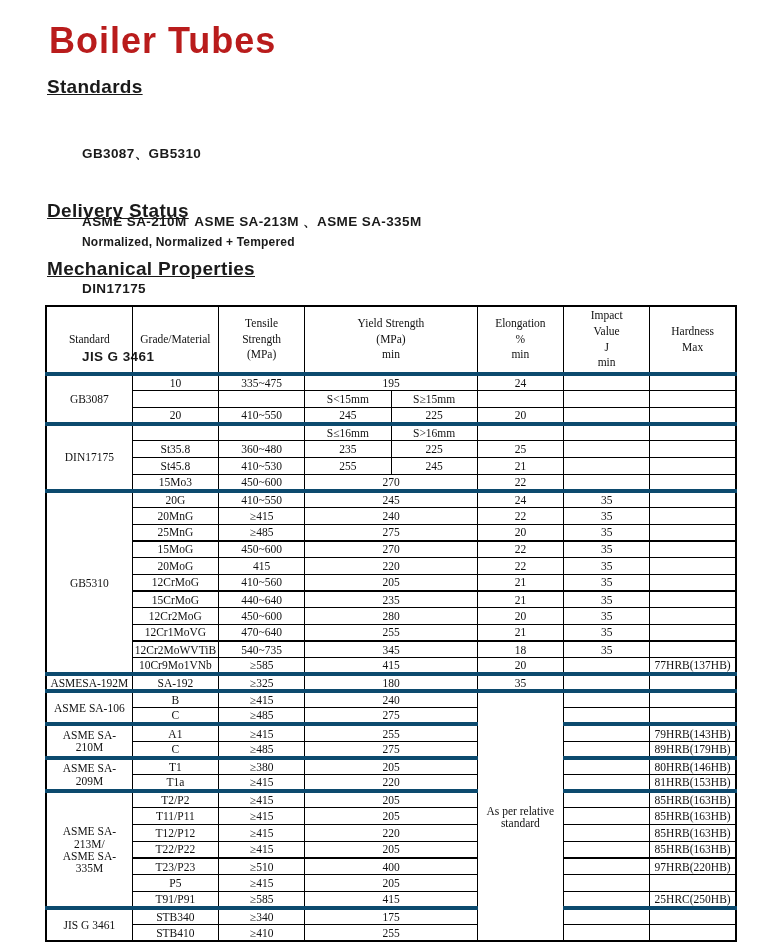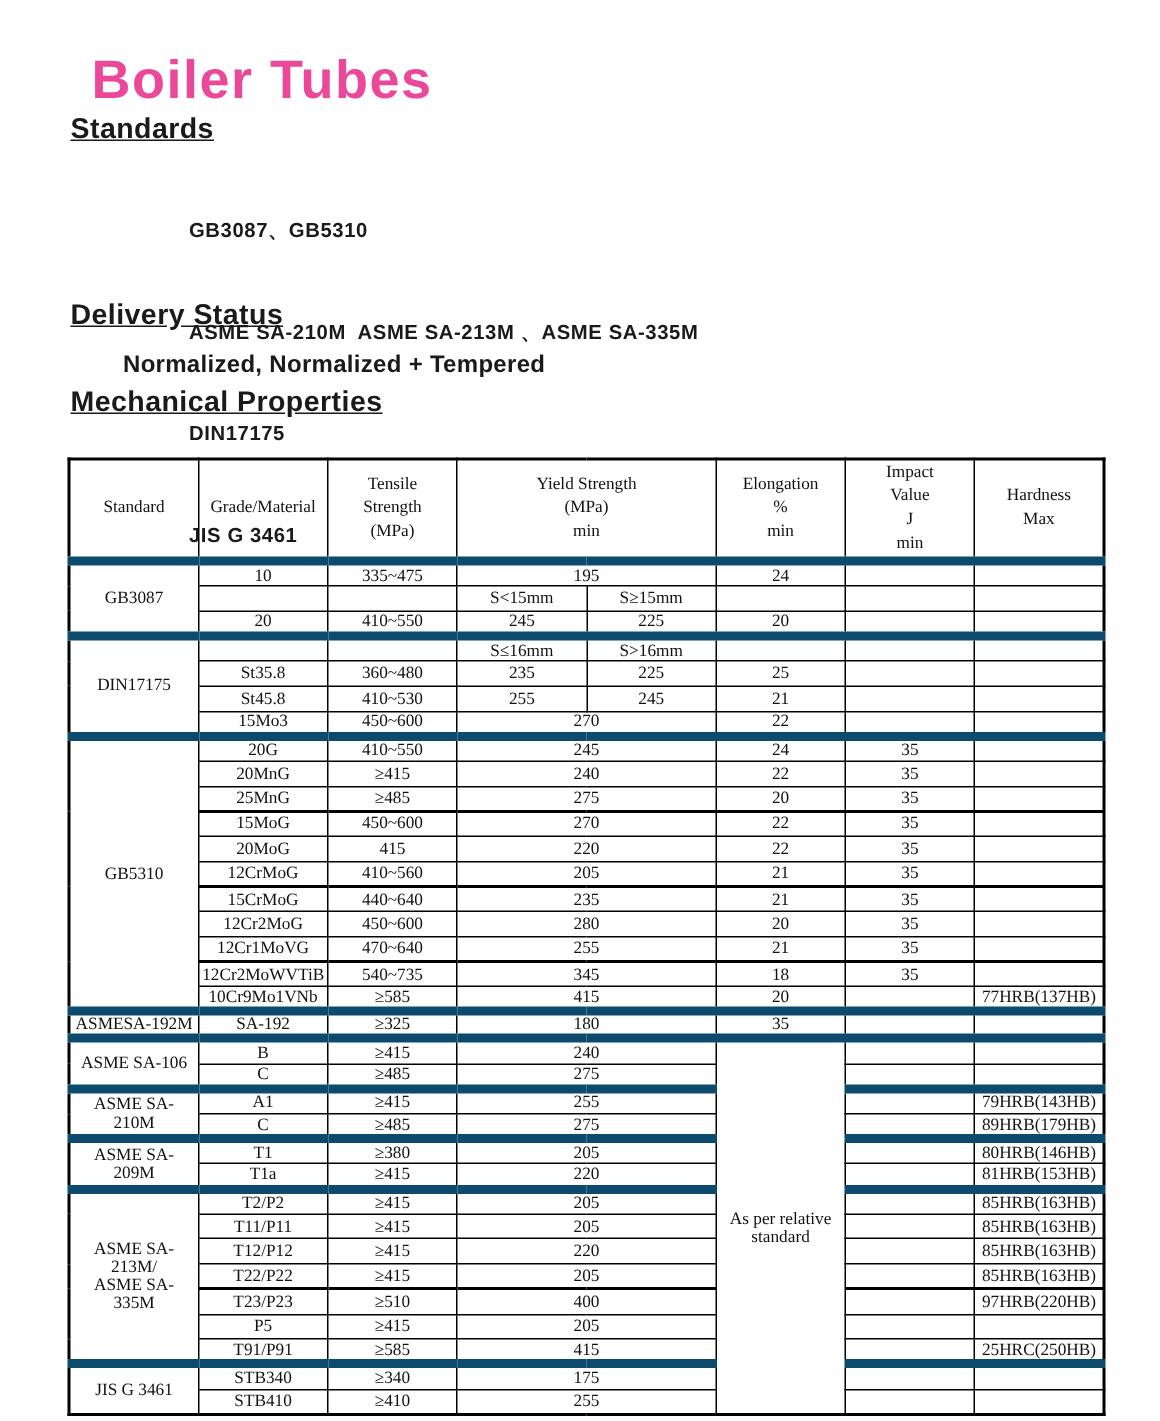--- a/index.html
+++ b/index.html
@@ -1,49 +1,49 @@
 <!DOCTYPE html>
 <html><head>
 <meta charset="utf-8">
 <style>
   html,body{margin:0;padding:0;background:#ffffff;}
   body{width:773px;height:947px;position:relative;color:#1c1c1c;
        font-family:"Liberation Serif", serif;-webkit-font-smoothing:antialiased;}
   .page{position:absolute;inset:0;background:#fff;overflow:hidden;}
 
-  .title{position:absolute;left:49px;top:20px;margin:12px;
+  .title{position:absolute;left:49px;top:20px;margin:0;
          font-family:"Liberation Sans", sans-serif;font-weight:700;
-         font-size:36px;letter-spacing:1px;color:#ec4899;}
+         font-size:36px;letter-spacing:1px;color:#b91c1c;}
   .h2{position:absolute;left:47px;margin:0;
       font-family:"Liberation Sans", sans-serif;font-weight:700;
       font-size:19px;letter-spacing:0.3px;color:#1a1a1a;text-decoration:underline;}
   .h2.standards{top:76px;}
   .h2.delivery{top:200px;}
   .h2.mech{top:258px;text-align:right;}
 
   .std-list{position:absolute;left:82px;top:98px;
             font-family:"Liberation Sans", sans-serif;font-weight:700;
             font-size:13.5px;letter-spacing:0.4px;line-height:22.5px;
-            white-space:pre-wrap;color:#1a1a1a;margin-left:44px;}
+            white-space:pre-wrap;color:#1a1a1a;}
   .delivery-val{position:absolute;left:82px;top:235px;
             font-family:"Liberation Sans", sans-serif;font-weight:700;
-            font-size:16px;letter-spacing:0.2px;color:#1a1a1a;}
+            font-size:12px;letter-spacing:0.2px;color:#1a1a1a;}
 
   table.props{position:absolute;left:45px;top:305px;width:692px;
               border-collapse:collapse;table-layout:fixed;
               font-family:"Liberation Serif", serif;color:#111;}
   table.props{border:2px solid #000;}
   table.props th, table.props td{border:1px solid #000;padding:0 2px;
               text-align:center;vertical-align:middle;overflow:hidden;}
   table.props thead tr{height:68px;}
   table.props thead th{font-weight:normal;font-size:11.5px;line-height:1.35;
               border-bottom:2px solid #000;}
   table.props tbody tr{height:16.7px;}
   table.props tbody td{font-size:11.5px;line-height:1.05;}
-  table.props tr.sec-top > td{border-top:6px solid #0c4a6e;}
+  table.props tr.sec-top > td{border-top:4px solid #0c4a6e;}
   table.props tr.thick-below > td{border-bottom:2px solid #000;}
   td.std{white-space:pre-line;line-height:1.3;margin-top:48px;}
   td.merged{line-height:1.45;}
 </style>
 </head>
 <body>
 
 <div class="page">
   <h1 class="title">Boiler Tubes</h1>
 

